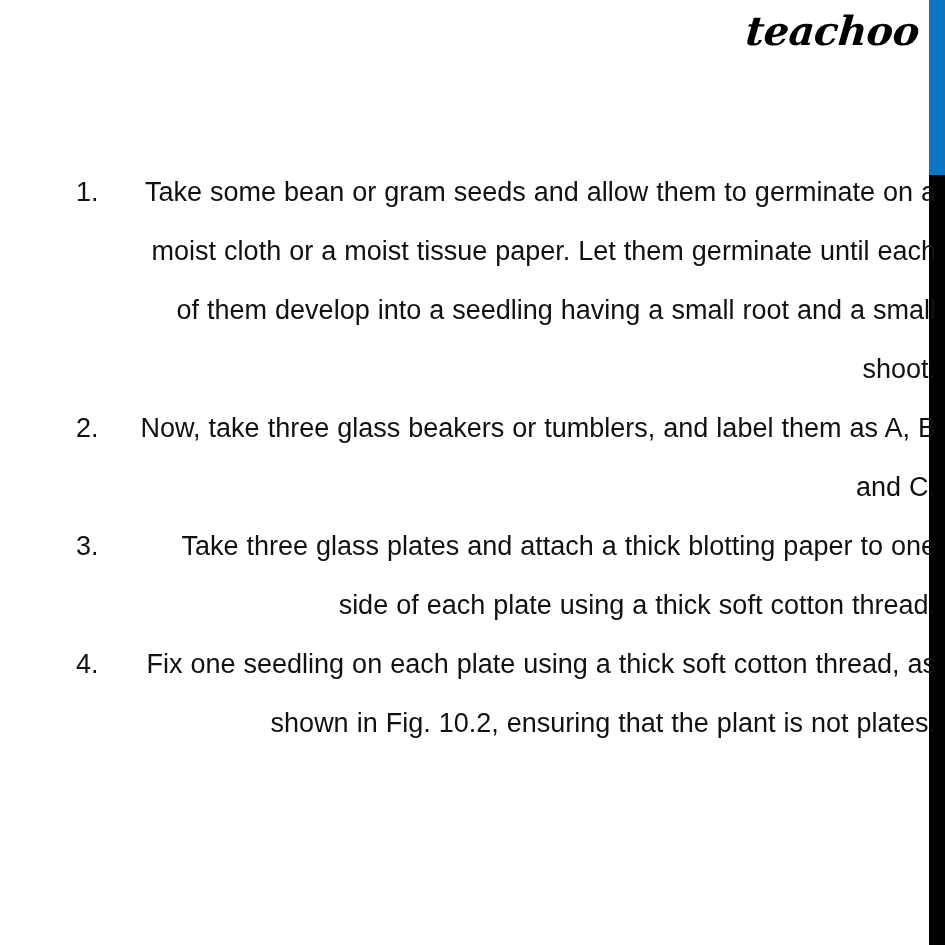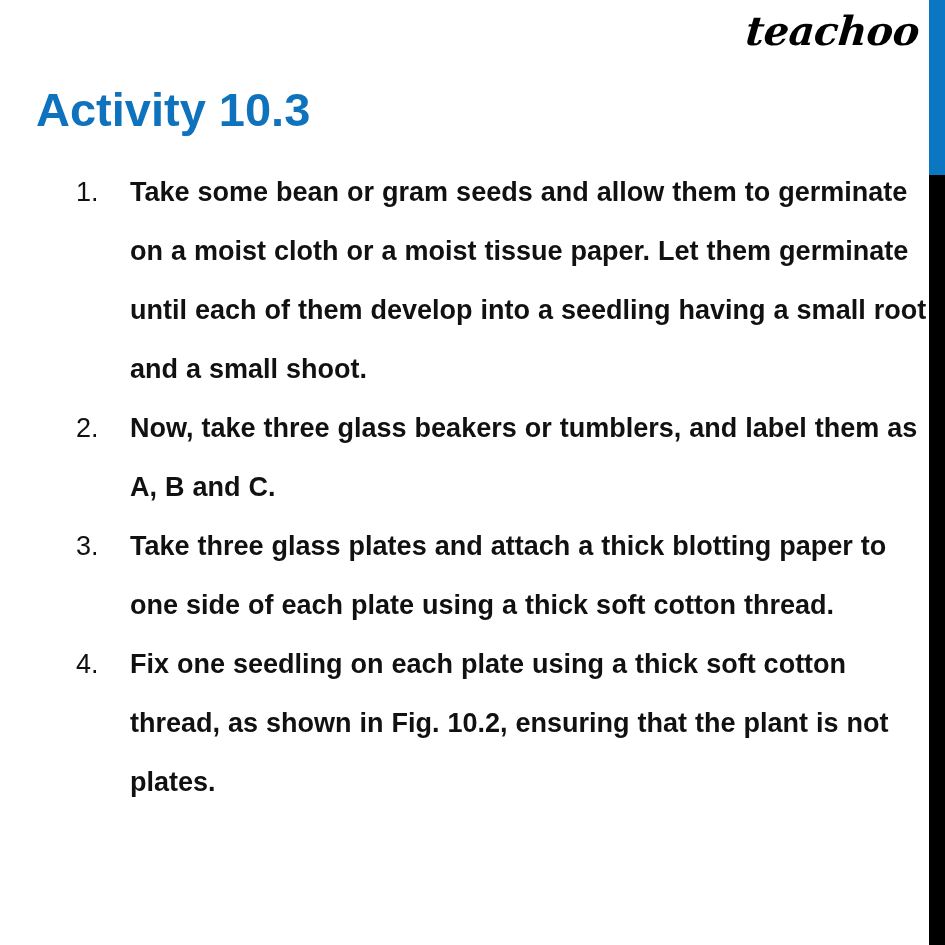--- a/index.html
+++ b/index.html
@@ -94,38 +94,36 @@
     line-height: 59px;
     color: #111111;
     text-align: left;
   }
 
   .step-text {
     flex: 1 1 auto;
     font-size: 27px;
     line-height: 59px;
     color: #111111;
-    text-align: left;
+    text-align: right;
     word-spacing: 0.5px;
-    font-weight: bold;
   }
 </style>
 </head>
 <body>
 
 <div class="page">
 
   <div class="edge-bar">
     <div class="seg-top" style="background: rgb(11, 118, 194);"></div>
     <div class="seg-bottom" style="background: rgb(0, 0, 0);"></div>
   </div>
 
   <div class="brand">teachoo</div>
 
-  <h1 class="page-title" style="color: rgb(15, 114, 188);">Activity 10.3</h1>
 
   <ol class="steps">
 
     <li class="step">
       <span class="step-number">1.</span>
       <span class="step-text">Take some bean or gram seeds and allow them to germinate on a moist cloth or a moist tissue paper. Let them germinate until each of them develop into a seedling having a small root and a small shoot.</span>
     </li>
 
     <li class="step">
       <span class="step-number">2.</span>

